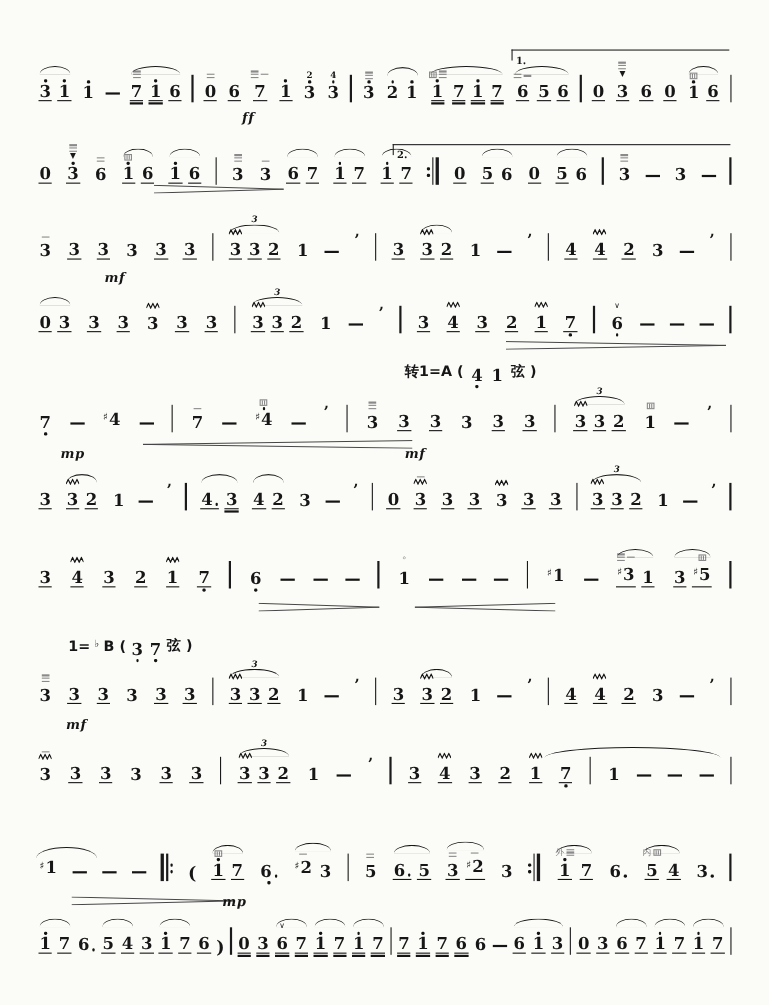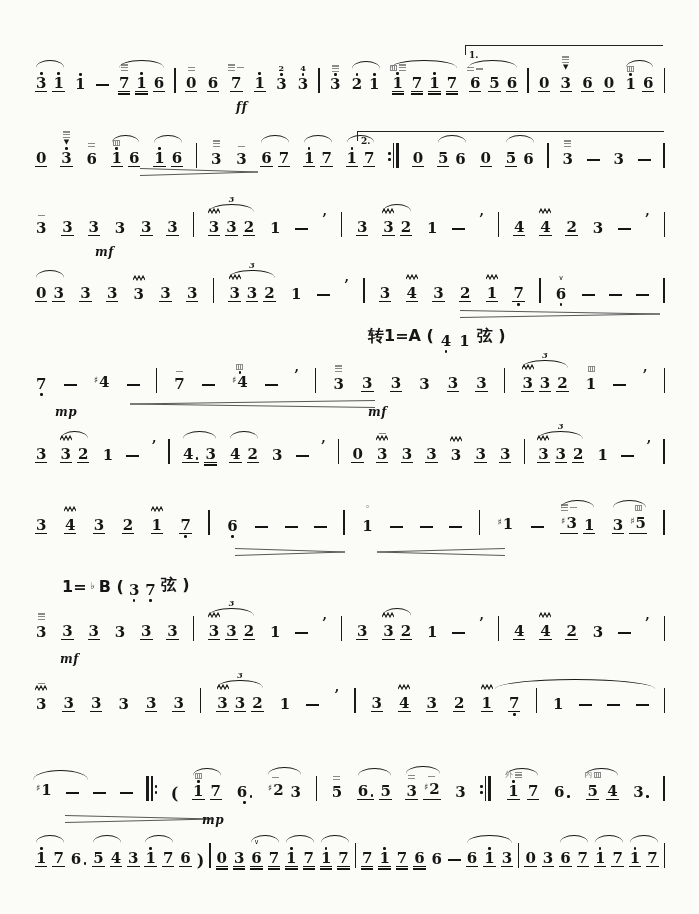--- a/index.html
+++ b/index.html
@@ -38,21 +38,21 @@
   .grp{display:flex;align-items:flex-end;gap:5px;position:relative}
   .arc{position:absolute;top:5px;left:1px;right:1px;height:7px;
        border-top:1.4px solid #161616;border-radius:50% 50% 0 0/100% 100% 0 0}
   .tri{position:absolute;top:-5px;left:0;right:0;text-align:center;font-size:8px;
        font-weight:bold;font-style:italic}
   .ending{position:absolute;border-top:1.3px solid #222;border-left:1.3px solid #222;height:9px}
   .ending span{font-size:9px;font-weight:bold;margin-left:3px;display:inline-block;transform:translateY(-3px)}
   .dyn{position:absolute;font-style:italic;font-weight:bold;font-size:12px;letter-spacing:.5px}
   .arc2{position:absolute;height:9px;border-top:1.4px solid #161616;border-radius:50% 50% 0 0/100% 100% 0 0}
   .hp{position:absolute}
-  .htxt{font-size:16px;font-weight:bold;font-family:"DejaVu Sans",sans-serif;margin-bottom:7px;white-space:nowrap}
+  .htxt{font-size:13px;font-weight:bold;font-family:"DejaVu Sans",sans-serif;margin-bottom:7px;white-space:nowrap}
   .sup{font-size:9px;transform:translateY(-5px)}
   svg.mord{display:block;margin-bottom:1px}
 </style>
 </head>
 <body>
 
 <div class="page" id="score">
     <div class="row" style="top: 56px;">
       <div class="grp">
         <div class="arc"></div>
@@ -403,21 +403,21 @@
           <div class="ab"></div>
           <div class="dr"></div>
           <div class="dg u1">
             <span>6</span>
           </div>
           <div class="dr"></div>
         </div>
       </div>
       <div class="bar"></div>
       <div class="ending" style="left: 430px; top: -11px; width: 197px;"><span>1.</span></div>
-      <div class="dyn" style="left: 201px; top: 44px;">ff</div>
+      <div class="dyn" style="left: 185px; top: 44px;">ff</div>
     </div>
     <div class="row" style="top: 131px;">
       <div class="note">
         <div class="ab"></div>
         <div class="dr"></div>
         <div class="dg u1">
           <span>0</span>
         </div>
         <div class="dr"></div>
       </div>

